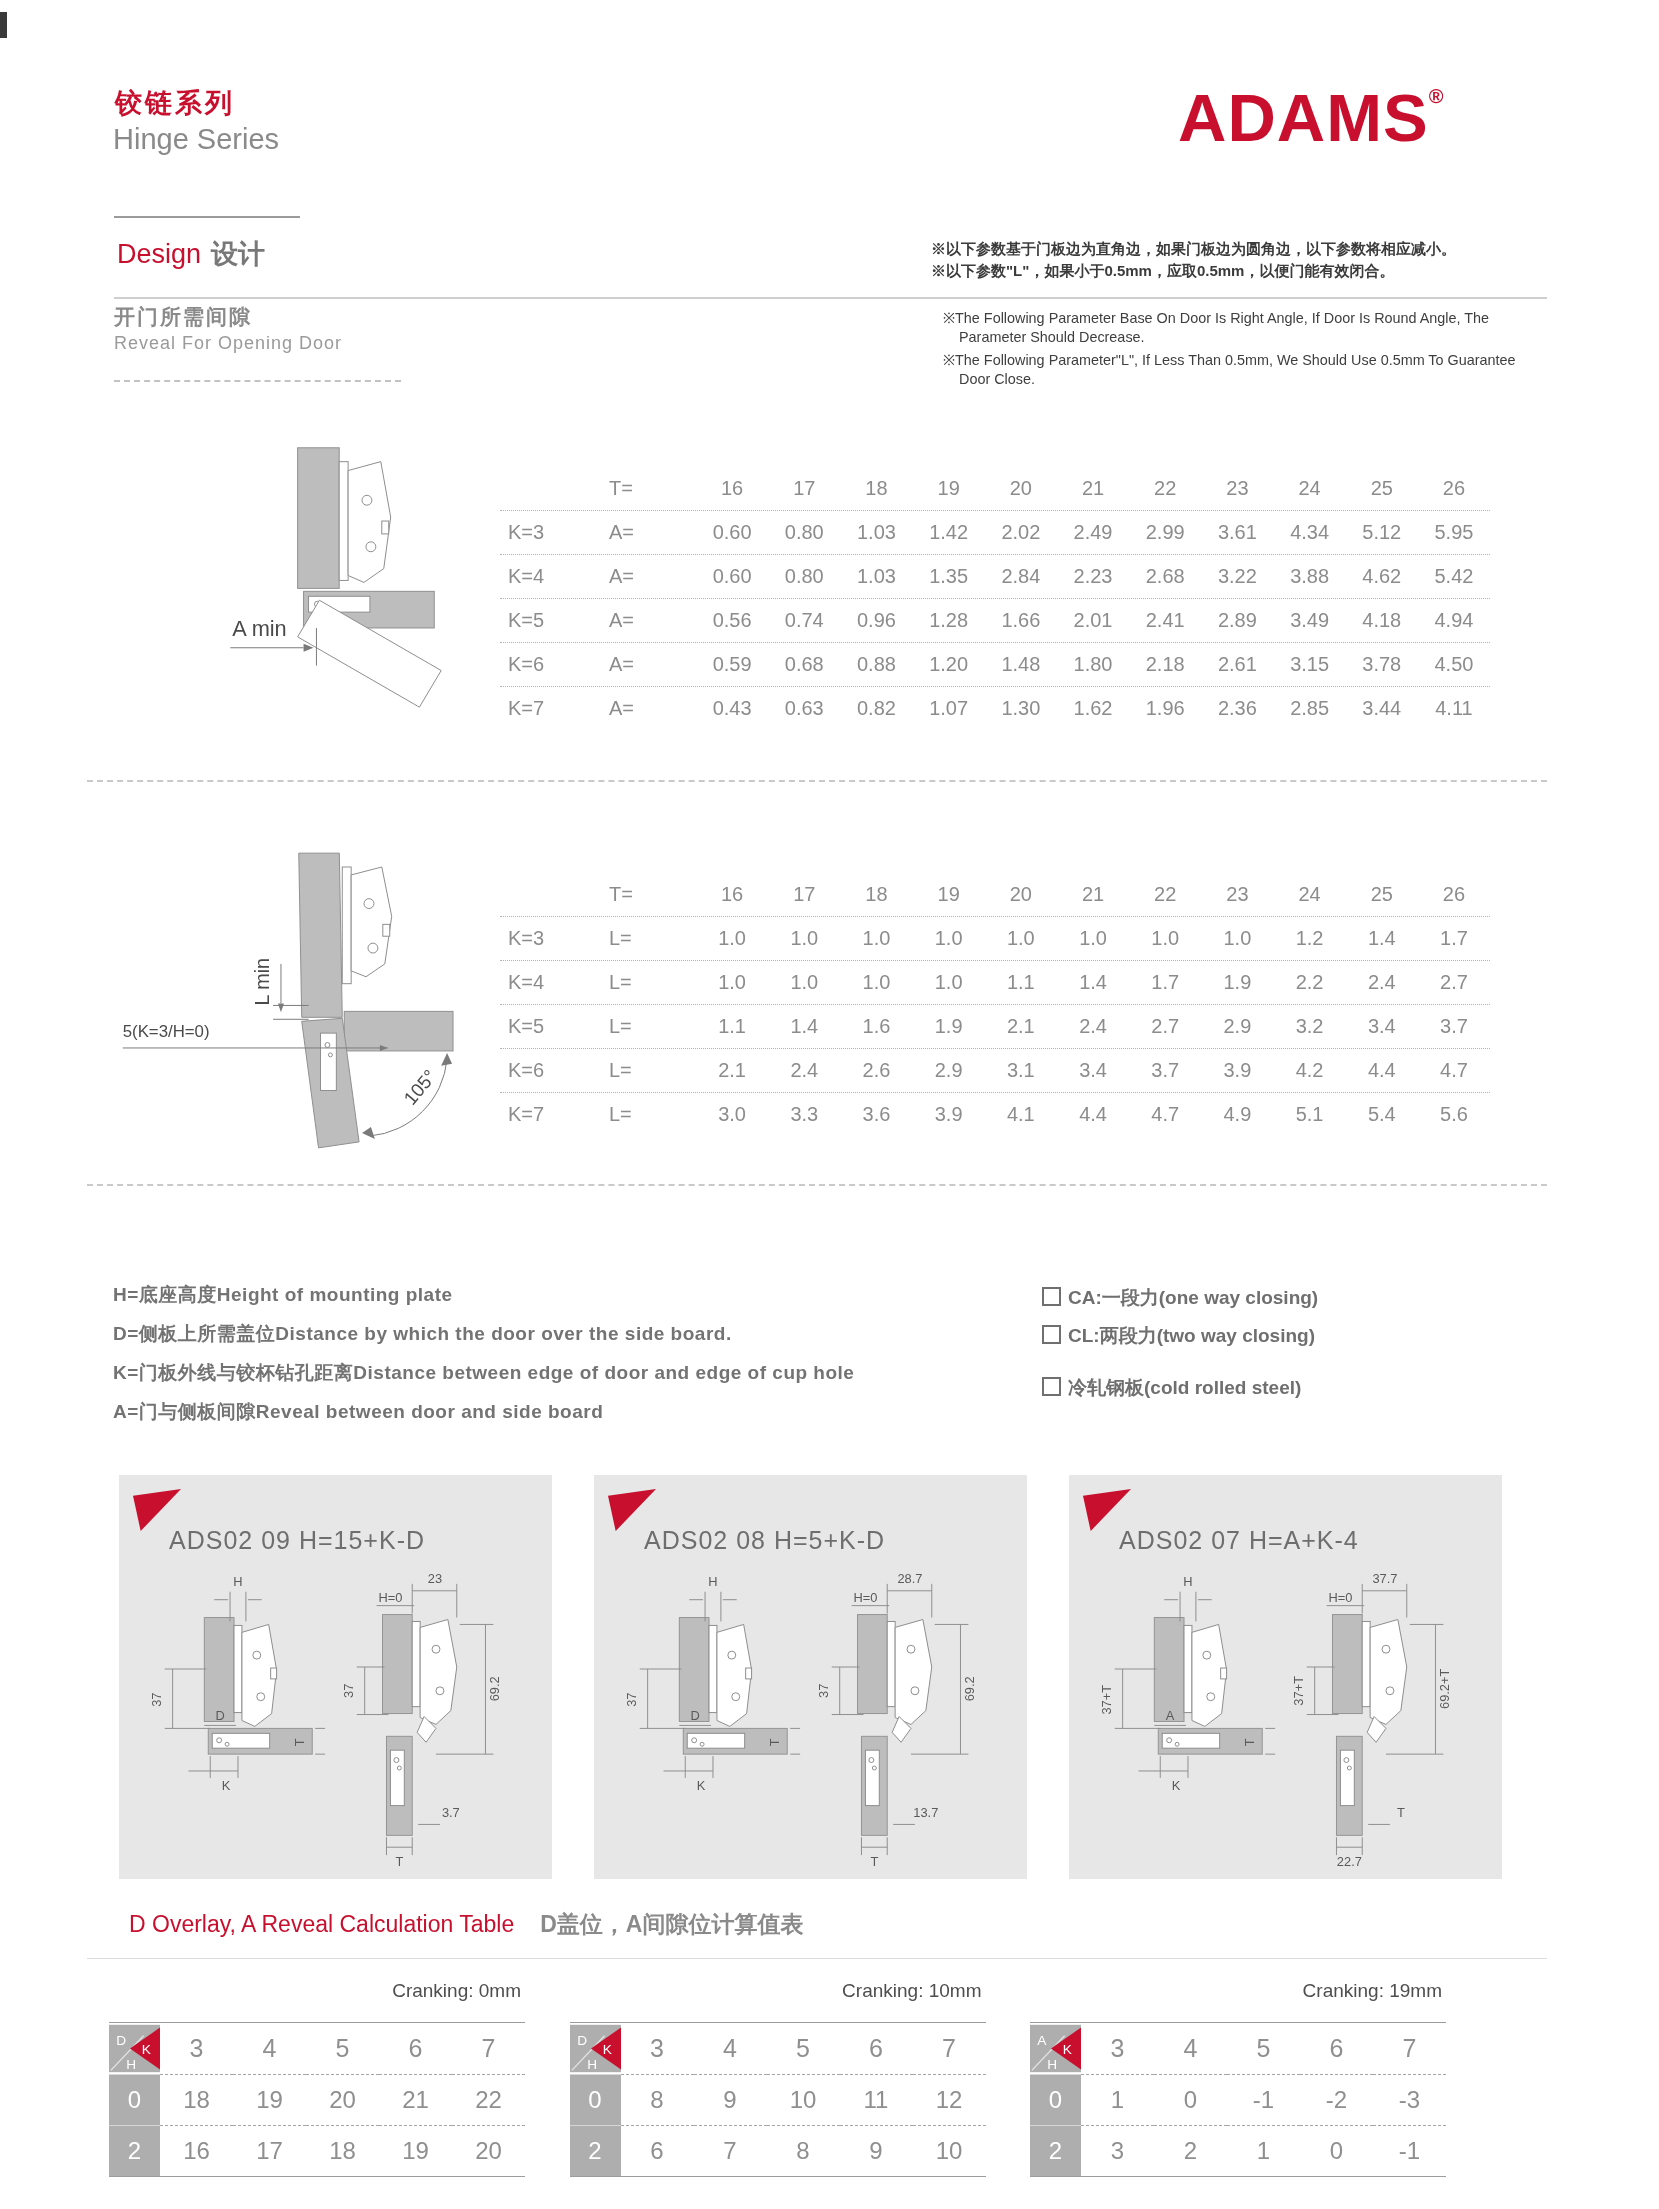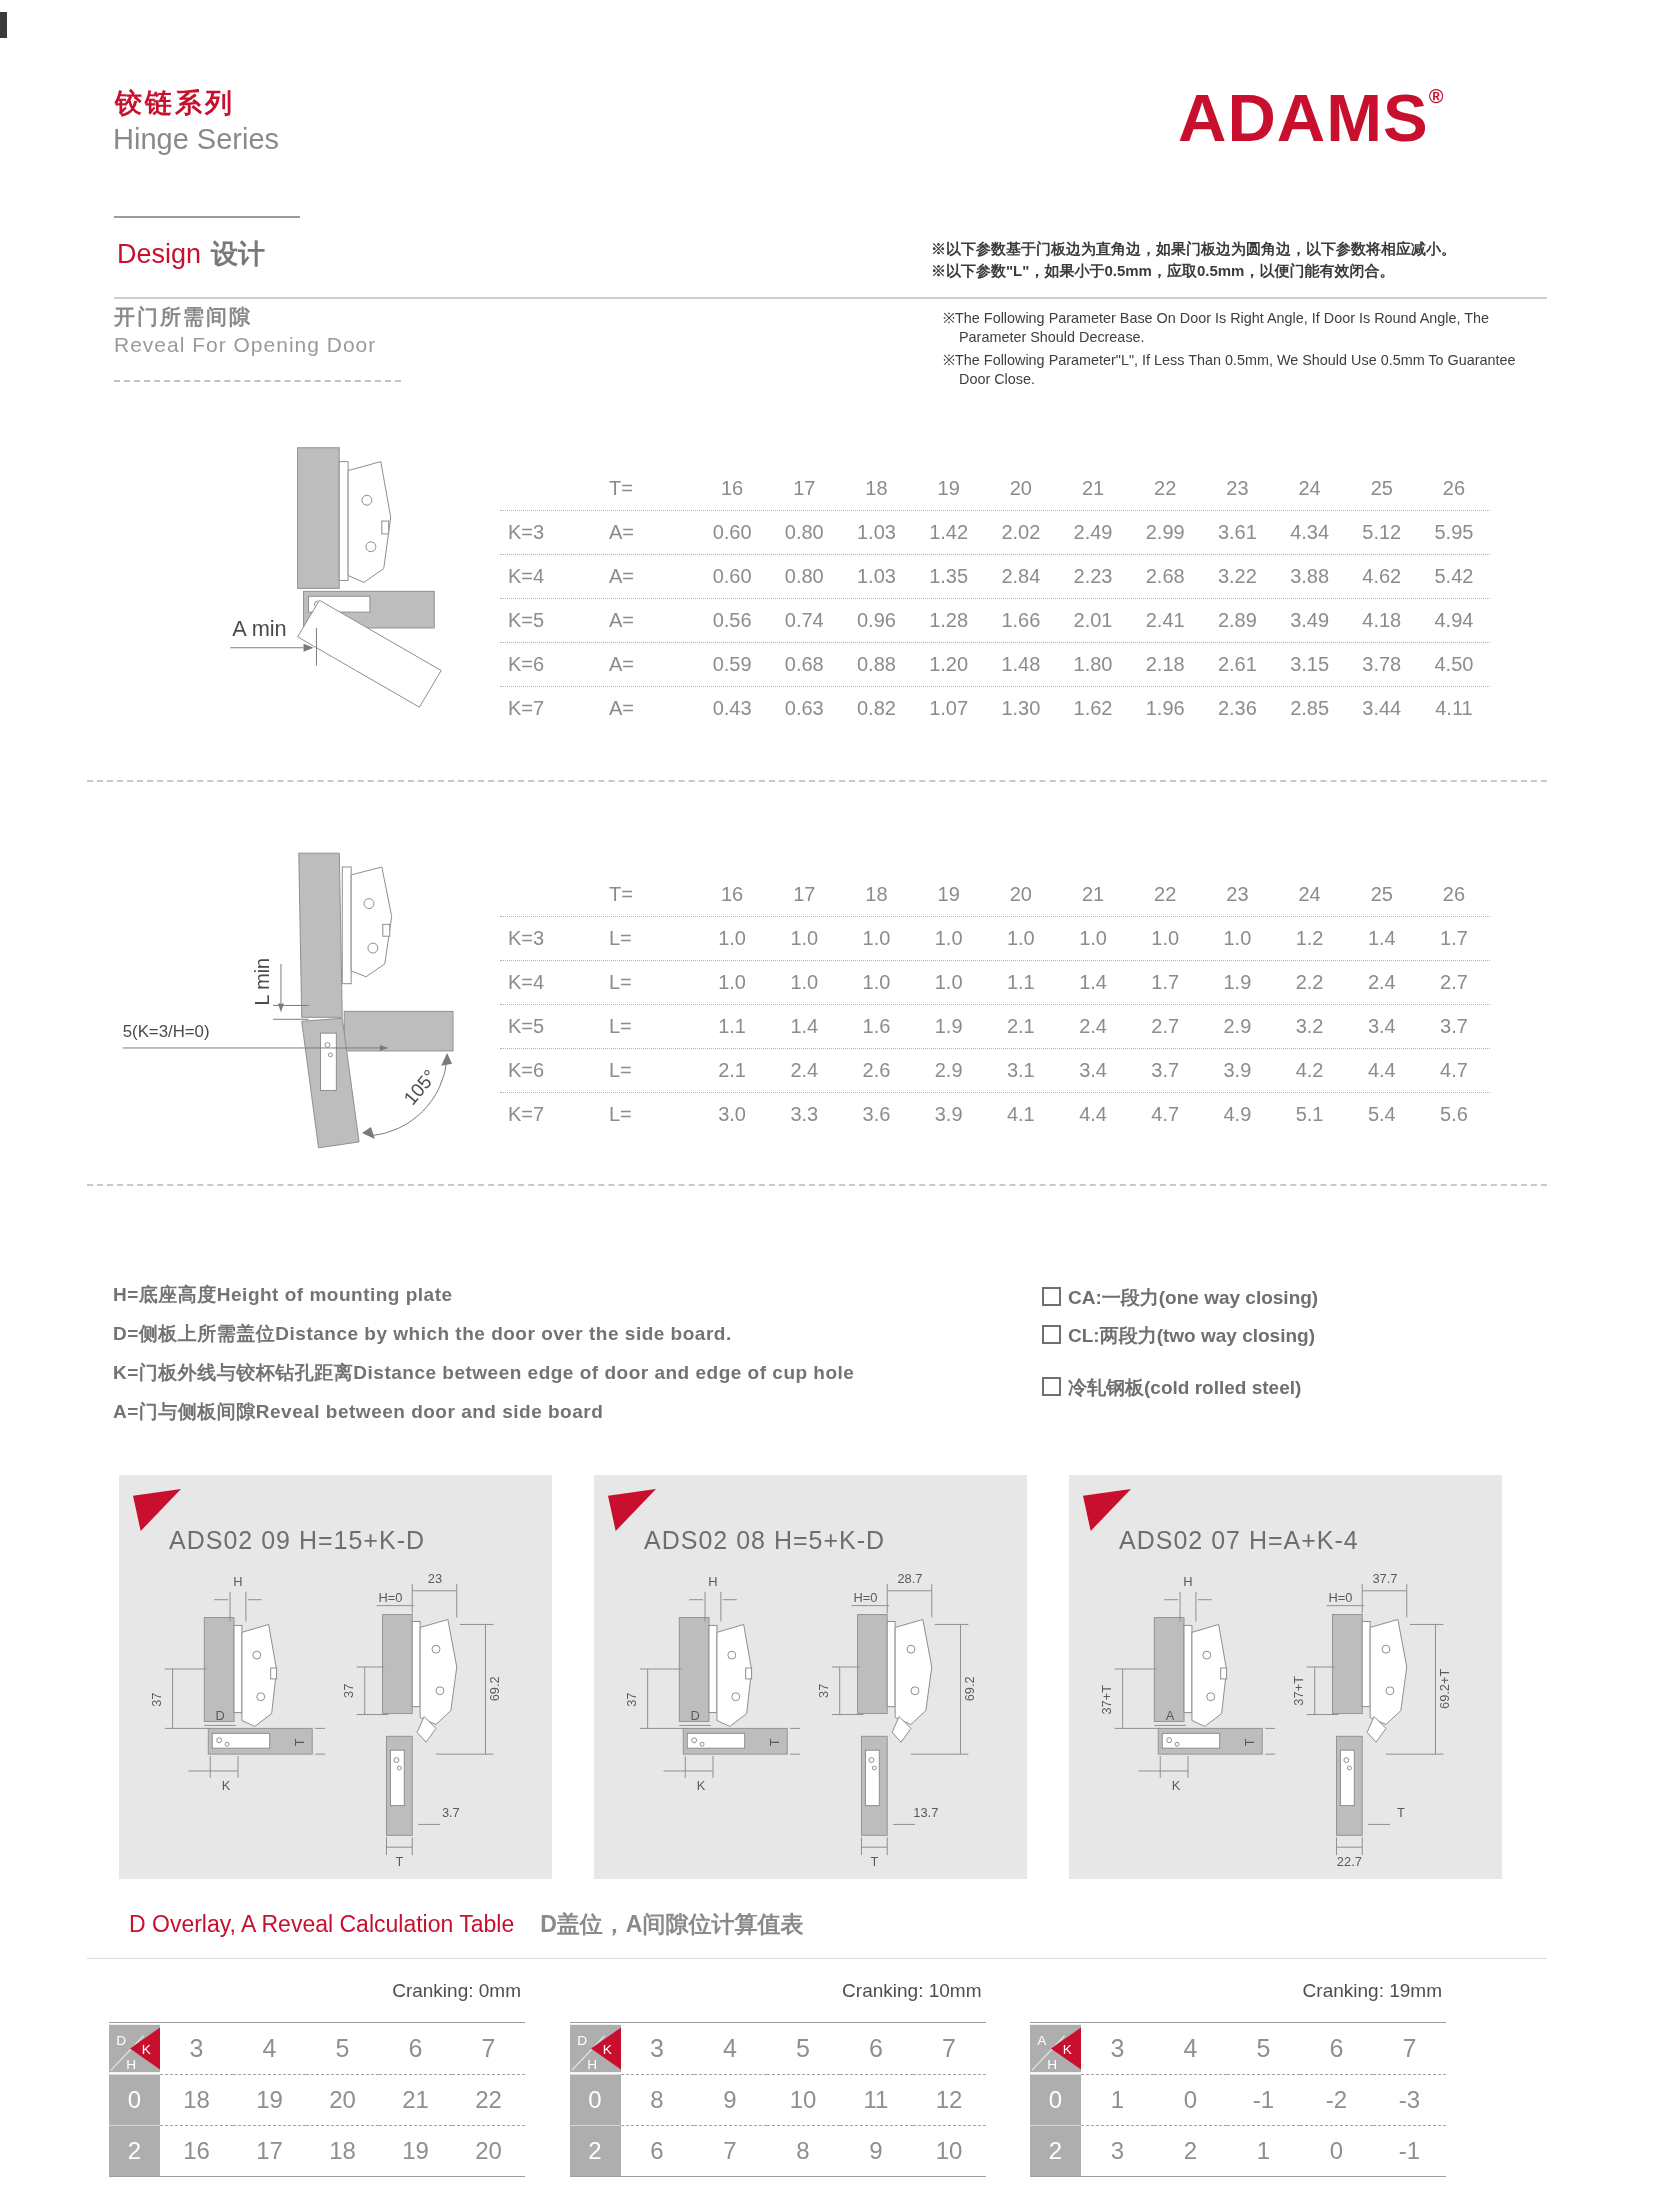--- a/index.html
+++ b/index.html
@@ -20,21 +20,21 @@
   .logo sup{font-size:20px;vertical-align:38px;}
   .notes-cn{position:absolute;left:931px;top:238px;width:634px;font-size:15px;font-weight:bold;
             color:#3b3b3b;line-height:22px;}
   .rule-full{position:absolute;left:114px;top:297px;width:1433px;height:2px;background:#cfcfcf;}
   .notes-en{position:absolute;left:943px;top:309px;width:604px;font-size:14.4px;color:#3e3e3e;
             line-height:19px;}
   .note-en{padding-left:16px;text-indent:-16px;margin-bottom:4px;}
 
   
   .reveal-cn{position:absolute;left:114px;top:303px;font-size:21px;font-weight:bold;color:#8a8a8a;letter-spacing:2px;}
-  .reveal-en{position:absolute;left:114px;top:333px;font-size:21px;color:#9a9a9a;letter-spacing:1px;}
+  .reveal-en{position:absolute;left:114px;top:333px;font-size:18px;color:#9a9a9a;letter-spacing:1px;}
   .rule-dash-small{position:absolute;left:114px;top:380px;width:287px;border-top:2px dashed #c2c2c2;}
   .rule-dash{position:absolute;left:87px;width:1460px;border-top:2px dashed #c9c9c9;}
   .rd1{top:780px;} .rd2{top:1184px;}
   .rule-light{position:absolute;left:87px;top:1958px;width:1460px;height:1px;background:#dcdcdc;}
 
   
   .diag{position:absolute;}
   #d1{left:147px;top:426px;width:327px;height:297px;}
   #d2{left:99px;top:837px;width:356px;height:327px;}
 

